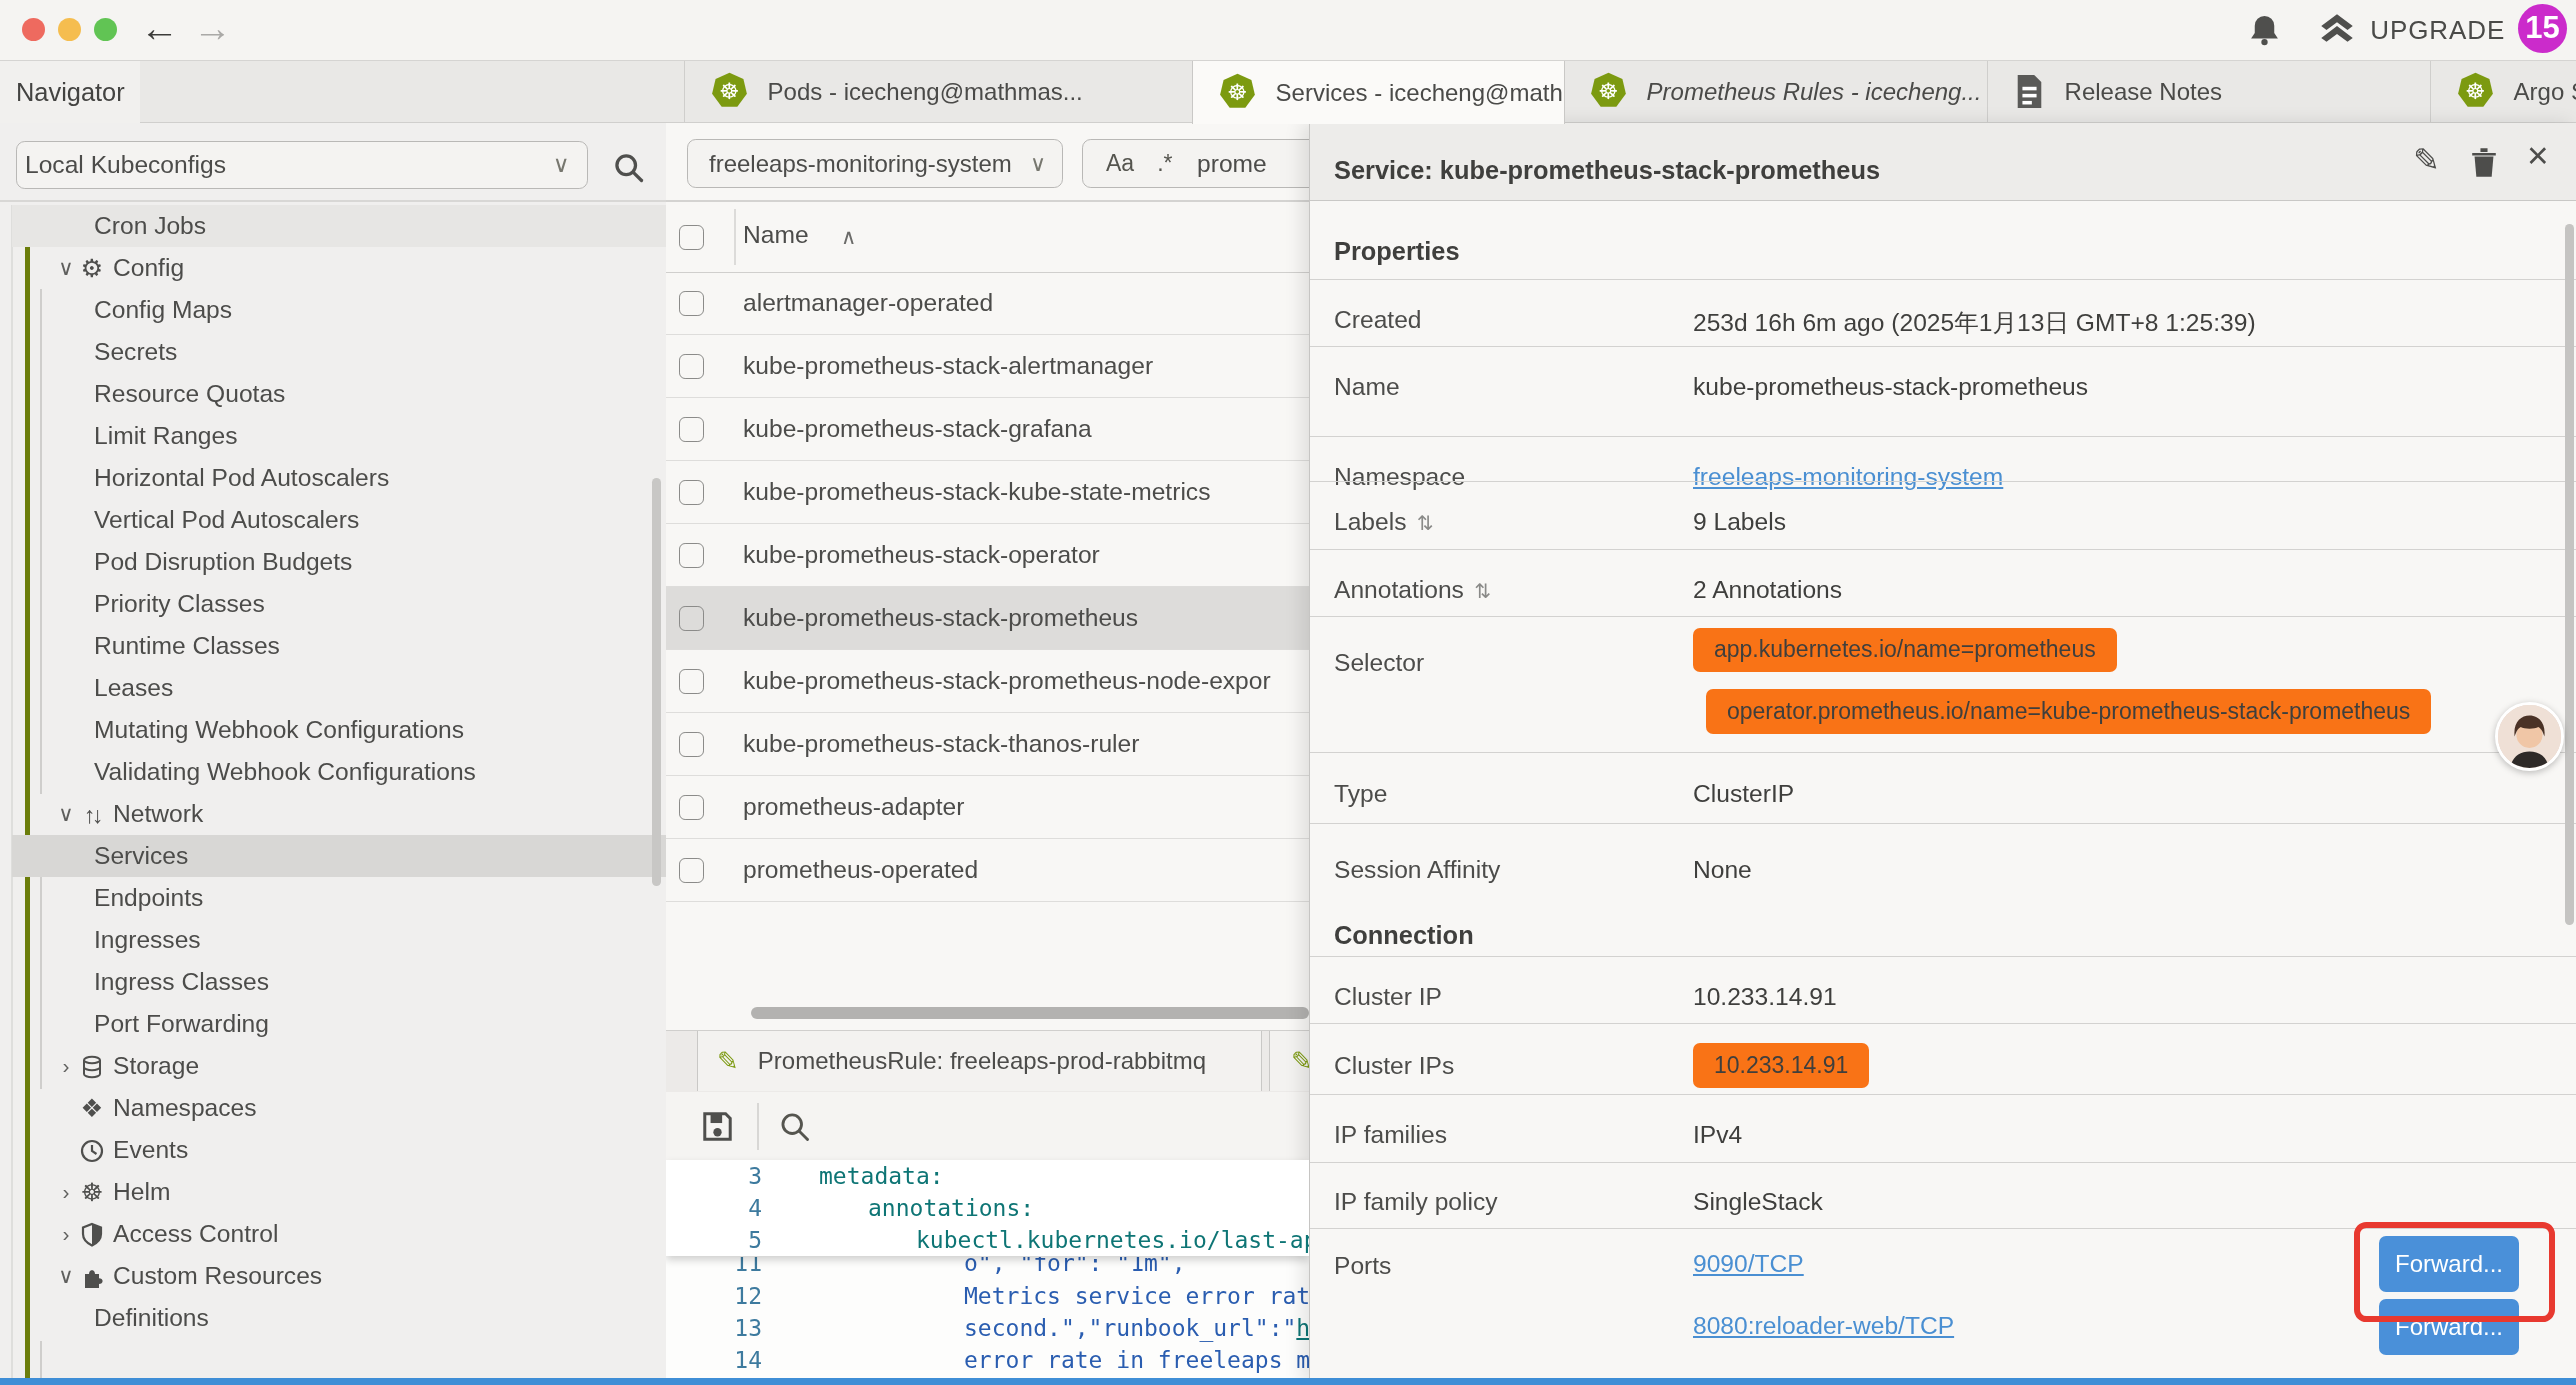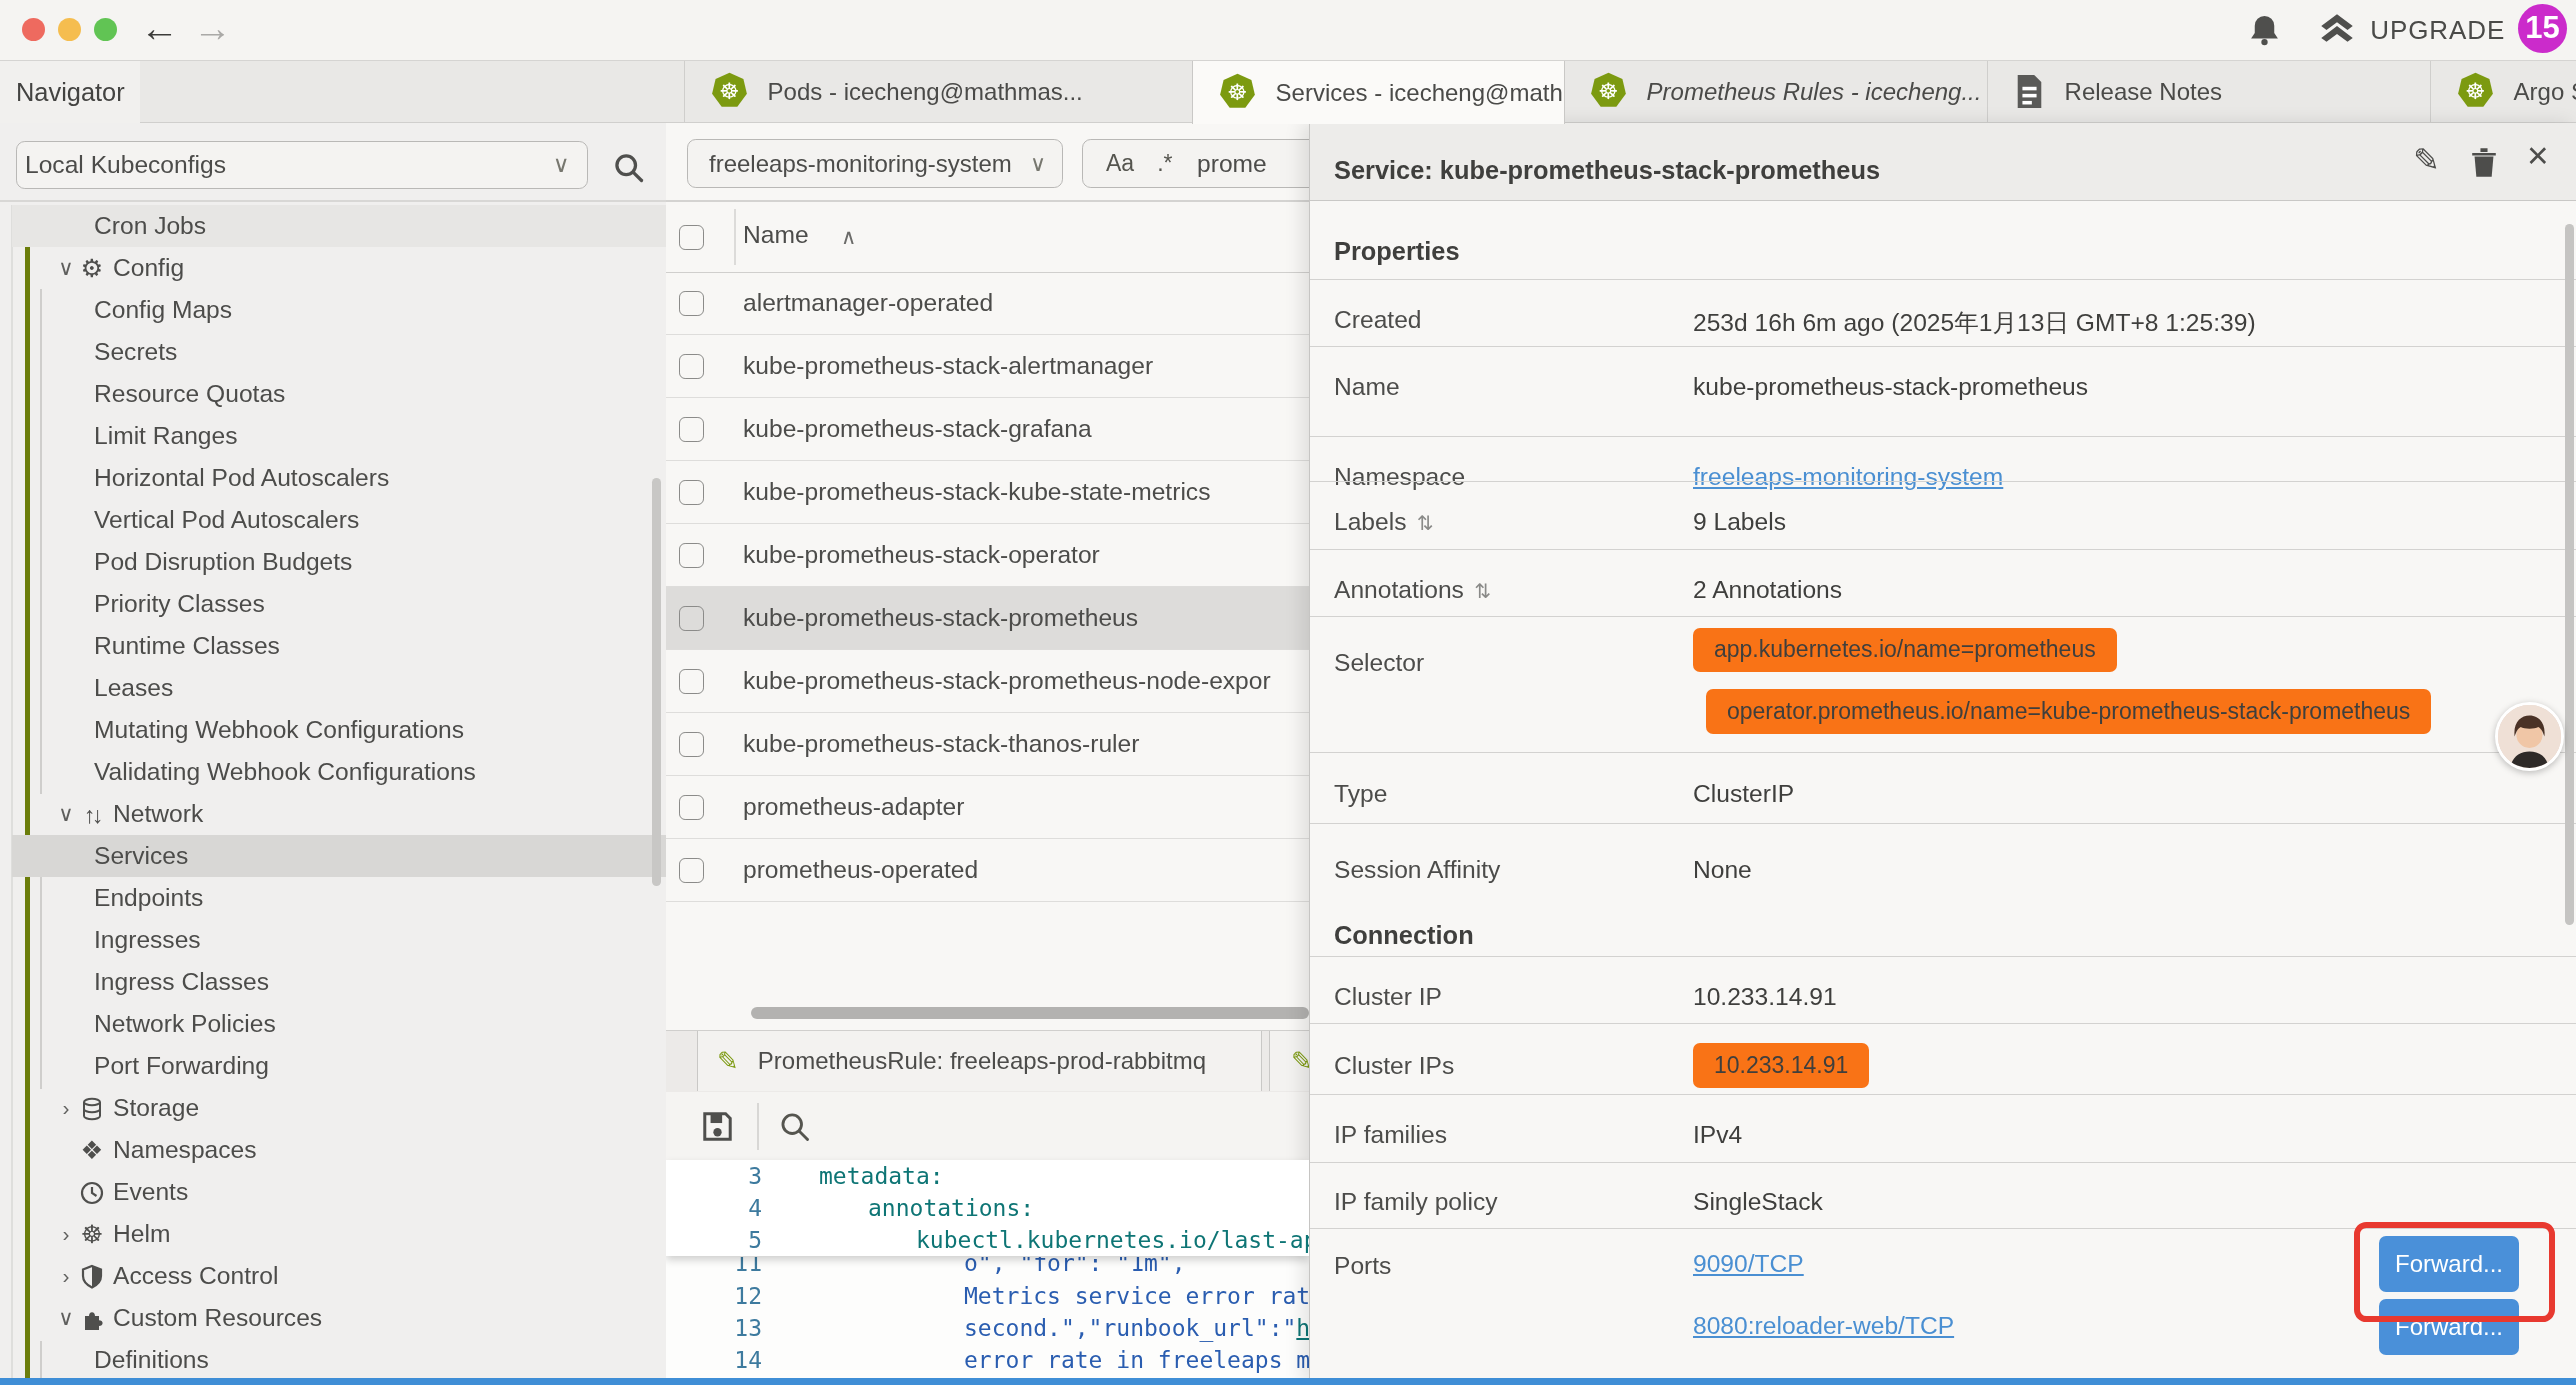--- a/index.html
+++ b/index.html
@@ -259,23 +259,20 @@
         <div class="tree-row">
           <span class="lbl-child">Endpoints</span>
         </div>
         <div class="tree-row">
           <span class="lbl-child">Ingresses</span>
         </div>
         <div class="tree-row">
           <span class="lbl-child">Ingress Classes</span>
         </div>
         <div class="tree-row">
-          <span class="lbl-child">Network Policies</span>
-        </div>
-        <div class="tree-row">
           <span class="lbl-child">Port Forwarding</span>
         </div>
         <div class="tree-row">
           <span class="chev">›</span>
           <span class="ticon"><svg width="26" height="26" viewBox="0 0 26 26">
               <ellipse cx="13" cy="6" rx="8" ry="3.2" fill="none" stroke="#4f4f4d" stroke-width="2"></ellipse>
               <path d="M5 6v7c0 1.8 3.6 3.2 8 3.2s8-1.4 8-3.2V6" fill="none" stroke="#4f4f4d" stroke-width="2"></path>
               <path d="M5 13v7c0 1.8 3.6 3.2 8 3.2s8-1.4 8-3.2v-7" fill="none" stroke="#4f4f4d" stroke-width="2"></path>
             </svg></span>
           <span class="lbl-group">Storage</span>

